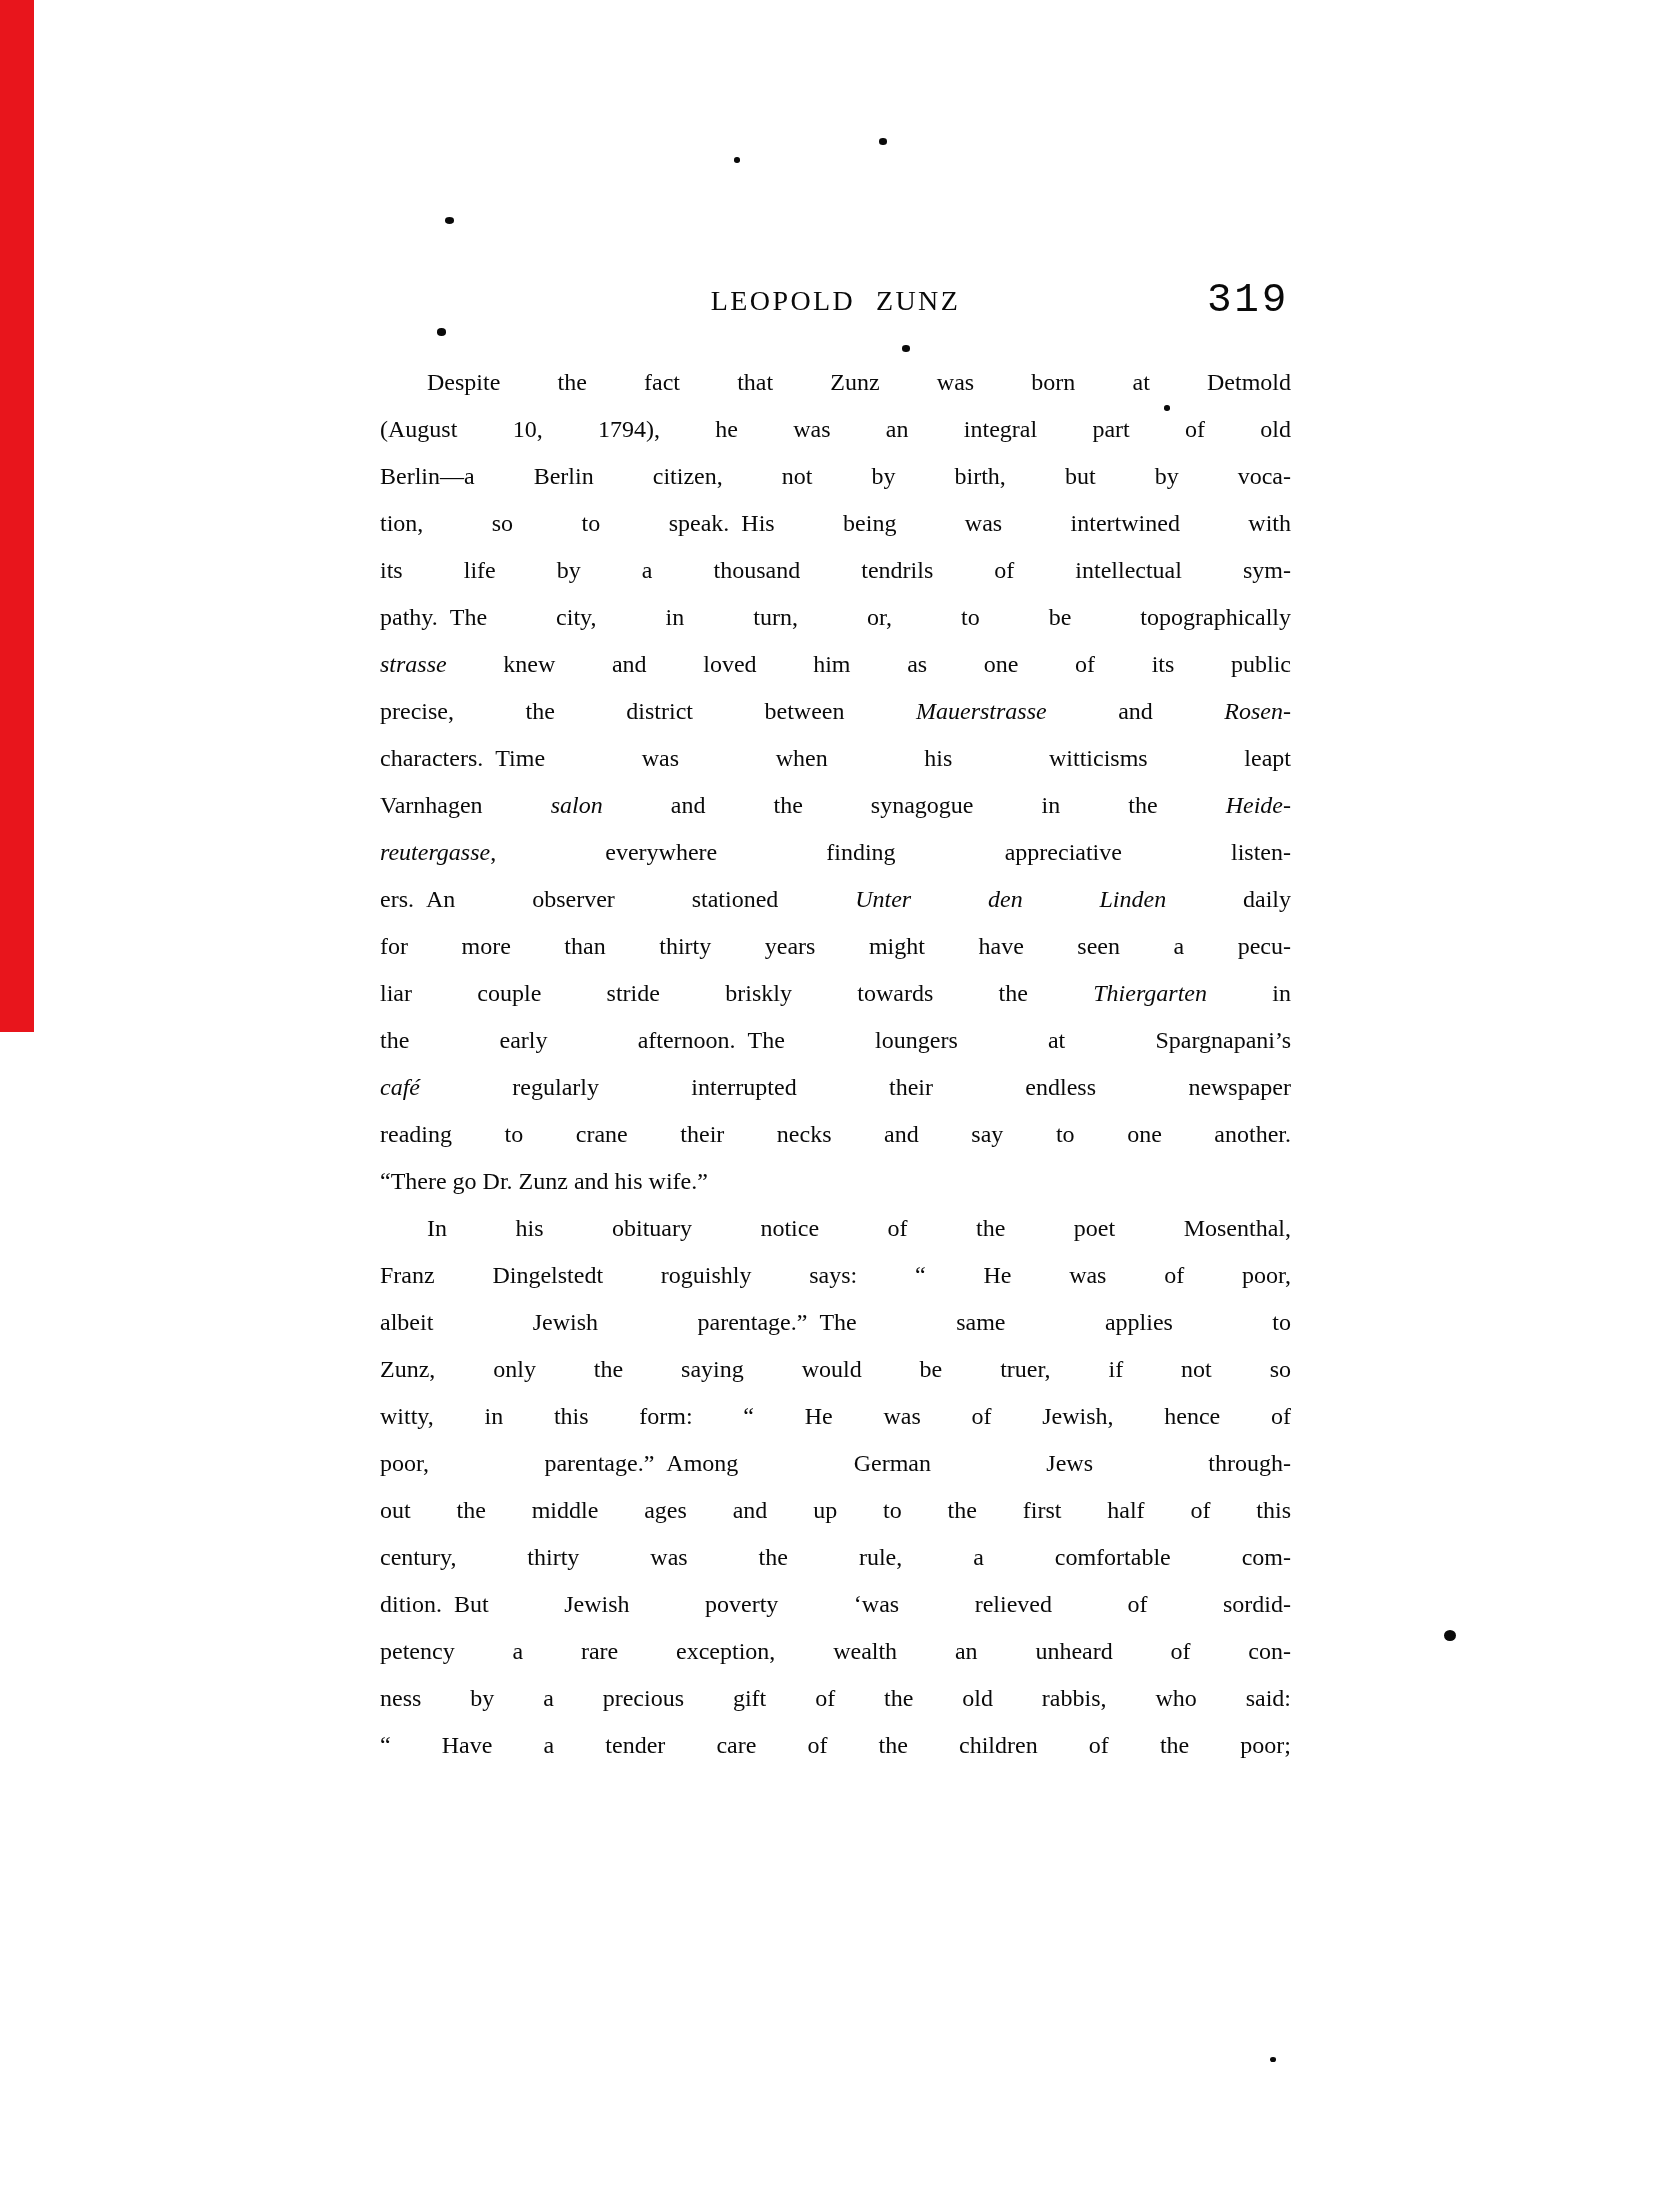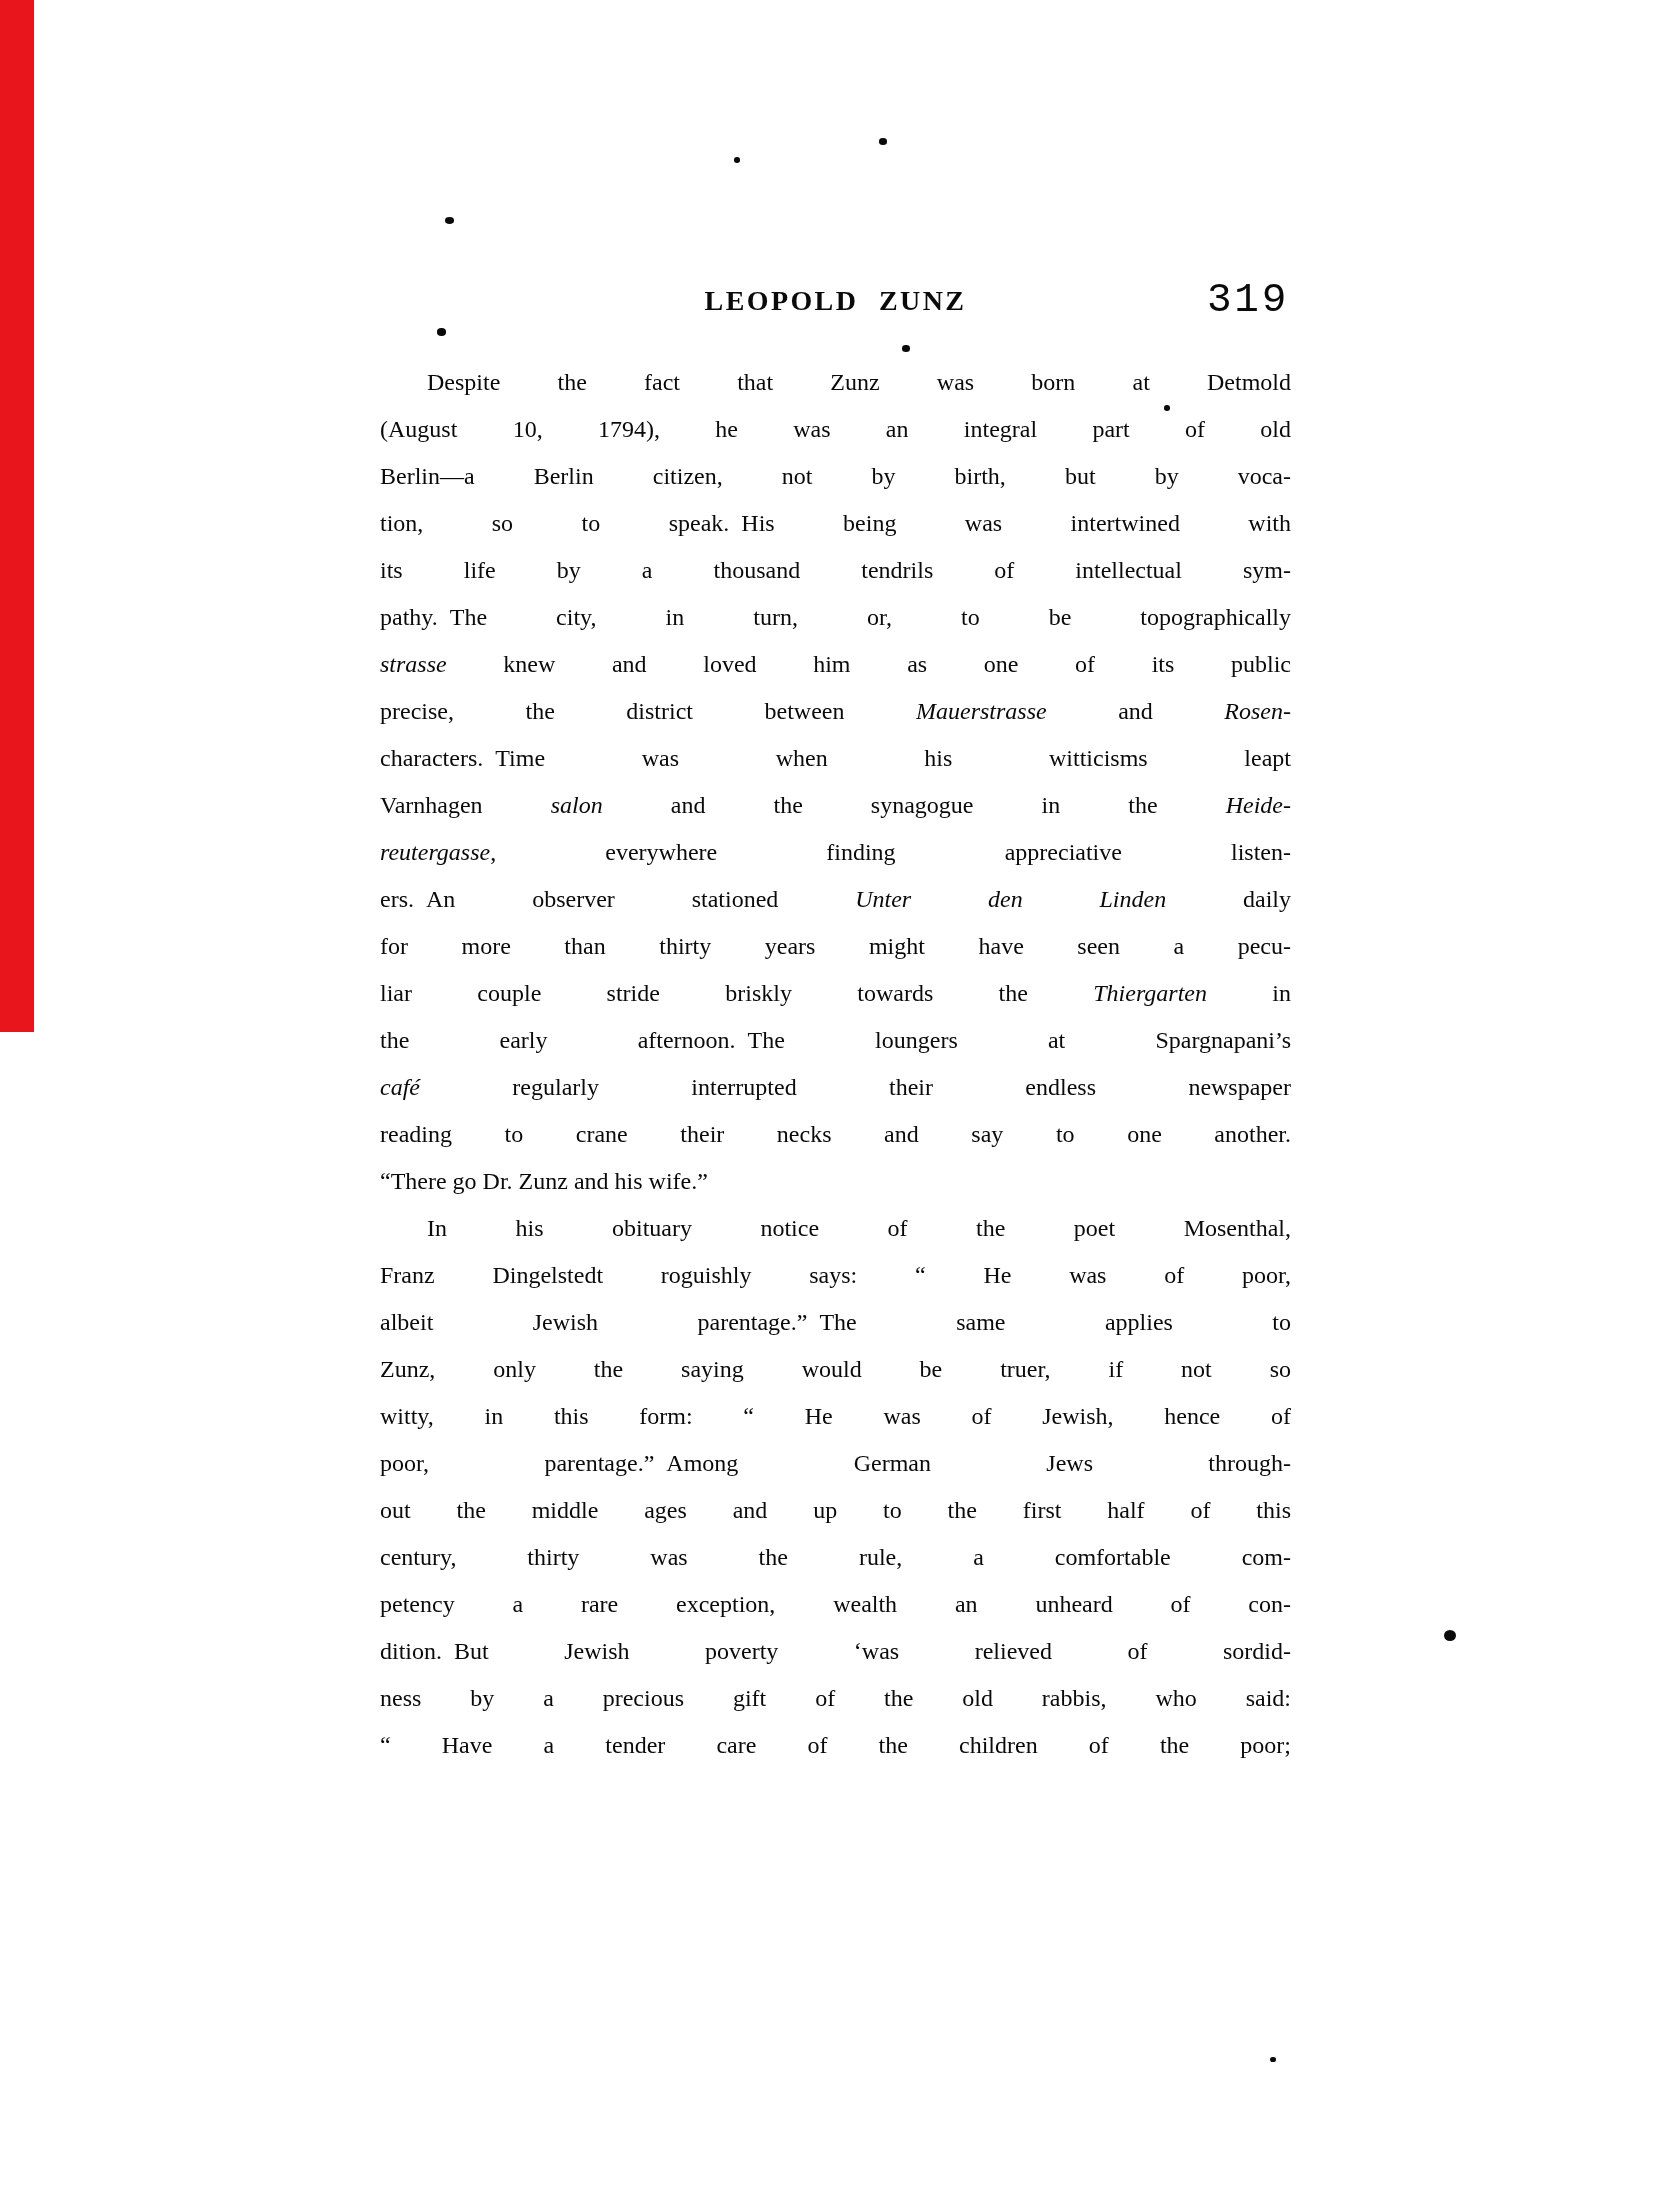--- a/index.html
+++ b/index.html
@@ -9,21 +9,21 @@
     background:#ffffff;
     color:#0a0a0a;
     font-family:"Liberation Serif", serif;
     overflow:hidden;
   }
   .red-stripe{position:absolute;left:0;top:0;}
   .running-header{position:absolute;left:380px;top:277px;width:911px;height:47px;}
   .header-title{
     position:absolute;left:0;right:0;top:7.5px;
     text-align:center;
-    font-weight:bold;
+    font-weight:normal;
     font-size:28px;
     letter-spacing:2.4px;
     word-spacing:11.3px;
   }
   .page-number{
     position:absolute;right:1.9px;top:0;
     font-size:41px;
     letter-spacing:2.8px;
     font-family:Liberation Mono, monospace;
   }
@@ -73,22 +73,22 @@
       <div class="line"><span>reading to crane their necks and say to one another.</span></div>
       <div class="line short"><span>“There go Dr. Zunz and his wife.”</span></div>
       <div class="line indent"><span>In his obituary notice of the poet Mosenthal,</span></div>
       <div class="line"><span>Franz Dingelstedt roguishly says: “ He was of poor,</span></div>
       <div class="line"><span>albeit Jewish parentage.” The same applies to</span></div>
       <div class="line"><span>Zunz, only the saying would be truer, if not so</span></div>
       <div class="line"><span>witty, in this form: “ He was of Jewish, hence of</span></div>
       <div class="line"><span>poor, parentage.” Among German Jews through-</span></div>
       <div class="line"><span>out the middle ages and up to the first half of this</span></div>
       <div class="line"><span>century, thirty was the rule, a comfortable com-</span></div>
+      <div class="line"><span>dition. But Jewish poverty ‘was relieved of sordid-</span></div>
       <div class="line"><span>petency a rare exception, wealth an unheard of con-</span></div>
-      <div class="line"><span>dition. But Jewish poverty ‘was relieved of sordid-</span></div>
       <div class="line"><span>ness by a precious gift of the old rabbis, who said:</span></div>
       <div class="line"><span>“ Have a tender care of the children of the poor;</span></div>
     </div>
 
 <div class="speck" style="left: 879px; top: 138px; width: 7.5px; height: 6.6px;"></div>
     <div class="speck" style="left: 734px; top: 157px; width: 5.6px; height: 5.6px;"></div>
     <div class="speck" style="left: 445px; top: 217px; width: 9.4px; height: 6.6px;"></div>
     <div class="speck" style="left: 437px; top: 328px; width: 8.5px; height: 7.5px;"></div>
     <div class="speck" style="left: 902px; top: 345px; width: 7.5px; height: 6.6px;"></div>
     <div class="speck" style="left: 1164px; top: 405px; width: 5.6px; height: 5.6px;"></div>

